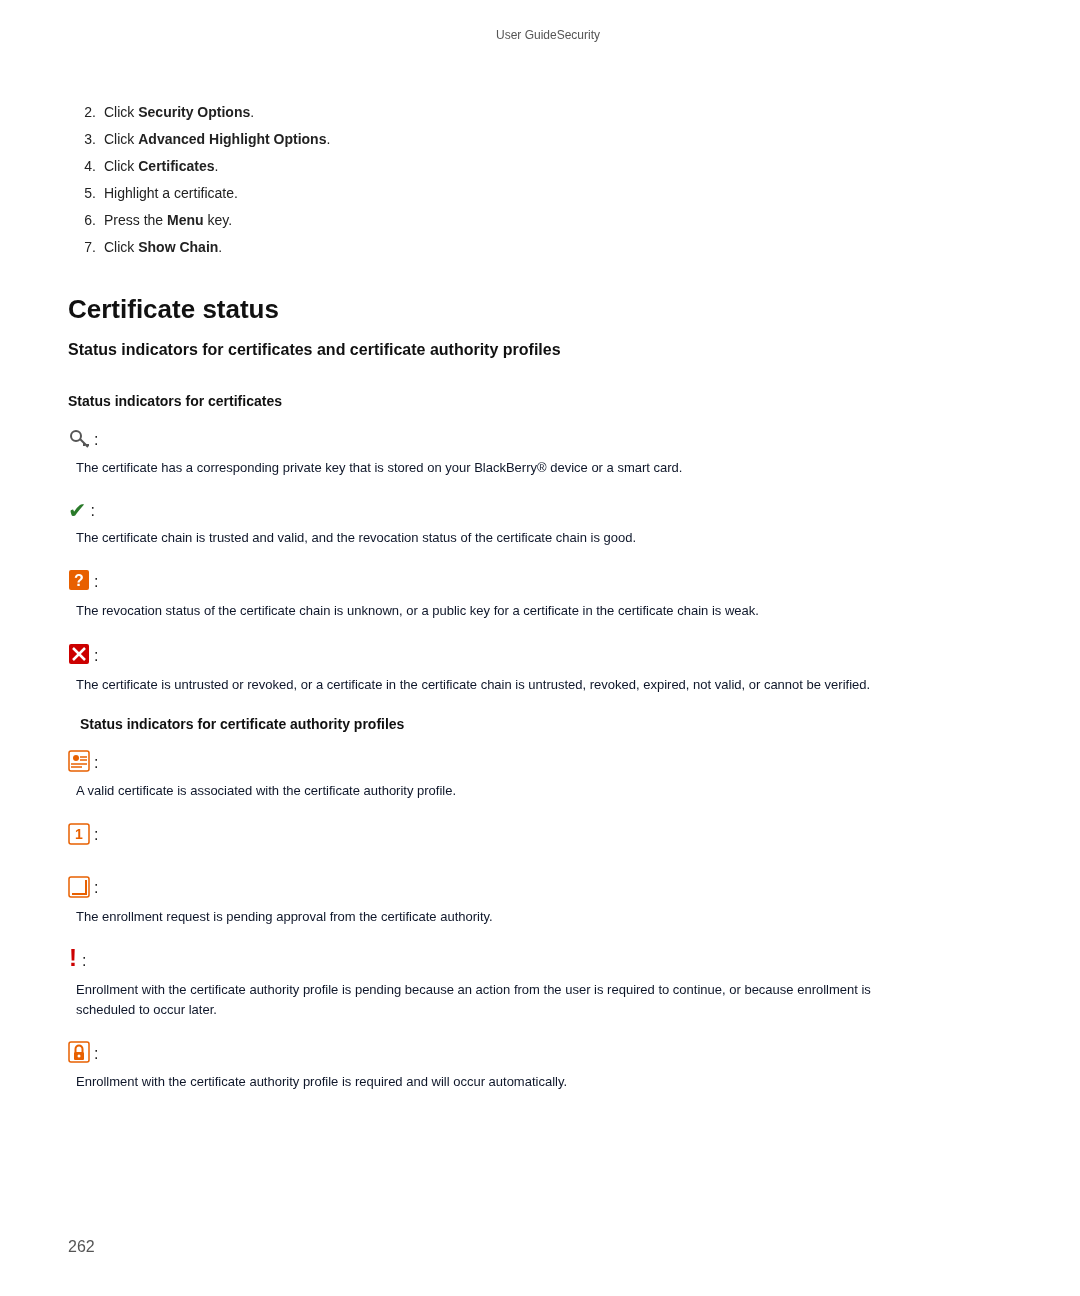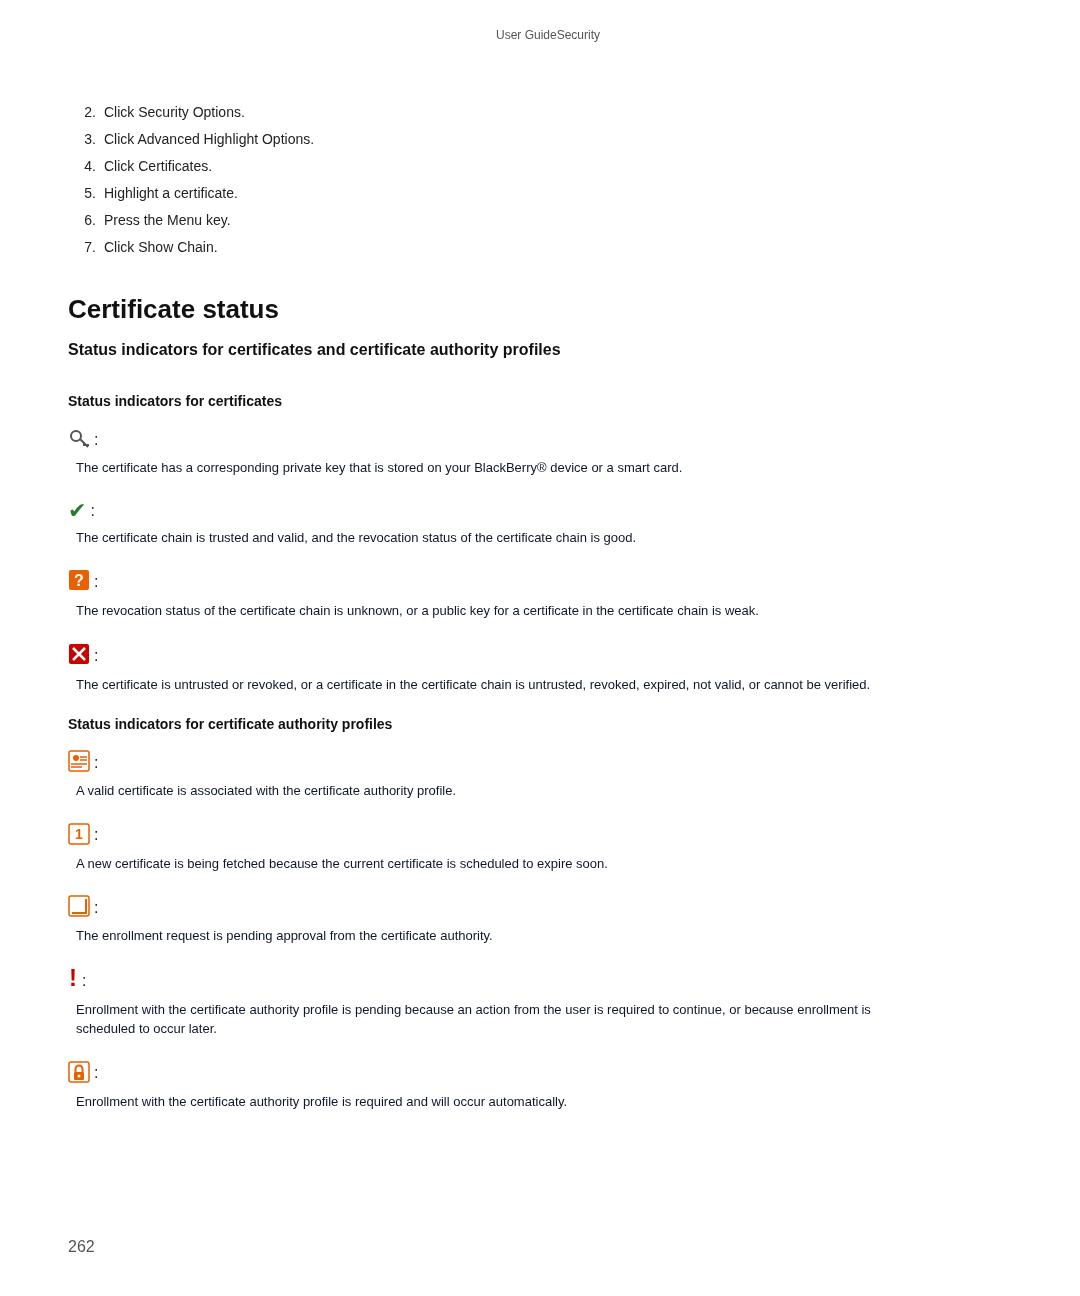--- a/index.html
+++ b/index.html
@@ -31,21 +31,21 @@
       gap: 8px;
       margin-bottom: 6px;
       font-size: 14px;
       line-height: 1.5;
     }
     .steps-list li .step-num {
       min-width: 28px;
       text-align: right;
     }
     .steps-list li .step-text b {
-      font-weight: normal;
+      font-weight: bold;
     }
     .section-title {
       font-size: 26px;
       font-weight: bold;
       margin-bottom: 16px;
       color: #111;
     }
     .subsection-title {
       font-size: 16px;
       font-weight: bold;
@@ -192,21 +192,21 @@
               <rect x="1" y="1" width="20" height="20" rx="2" fill="#cc0000"></rect>
               <line x1="5" y1="5" x2="17" y2="17" stroke="white" stroke-width="2.5"></line>
               <line x1="17" y1="5" x2="5" y2="17" stroke="white" stroke-width="2.5"></line>
             </svg></span>
           <span class="status-colon">:</span>
         </div>
         <p class="status-desc">The certificate is untrusted or revoked, or a certificate in the certificate chain is untrusted, revoked, expired, not valid, or cannot be verified.</p>
       </div>
     </div>
 
-  <h3 class="sub-subsection-title" style="margin-top:10px;">Status indicators for certificate authority profiles</h3>
+  <h3 class="sub-subsection-title" style="margin-top:10px;margin-left:12px;">Status indicators for certificate authority profiles</h3>
 
   <div id="ca-indicators-container">
       <div class="status-item">
         <div class="status-icon-row">
           <span class="status-icon"><svg width="22" height="22" viewBox="0 0 22 22" xmlns="http://www.w3.org/2000/svg">
               <rect x="1" y="1" width="20" height="20" rx="2" fill="#fff" stroke="#e86000" stroke-width="1.5"></rect>
               <circle cx="8" cy="8" r="3" fill="#e86000"></circle>
               <line x1="12" y1="7" x2="19" y2="7" stroke="#e86000" stroke-width="1.5"></line>
               <line x1="12" y1="10" x2="19" y2="10" stroke="#e86000" stroke-width="1.5"></line>
               <line x1="3" y1="14" x2="19" y2="14" stroke="#e86000" stroke-width="1.5"></line>
@@ -217,21 +217,20 @@
         <p class="status-desc">A valid certificate is associated with the certificate authority profile.</p>
       </div>
       <div class="status-item">
         <div class="status-icon-row">
           <span class="status-icon"><svg width="22" height="22" viewBox="0 0 22 22" xmlns="http://www.w3.org/2000/svg">
               <rect x="1" y="1" width="20" height="20" rx="2" fill="#fff" stroke="#e86000" stroke-width="1.5"></rect>
               <text x="11" y="16" text-anchor="middle" fill="#e86000" font-size="14" font-weight="bold" font-family="Arial">1</text>
             </svg></span>
           <span class="status-colon">:</span>
         </div>
-        <p class="status-desc">A new certificate is being fetched because the current certificate is scheduled to expire soon.</p>
       </div>
       <div class="status-item">
         <div class="status-icon-row">
           <span class="status-icon"><svg width="22" height="22" viewBox="0 0 22 22" xmlns="http://www.w3.org/2000/svg">
               <rect x="1" y="1" width="20" height="20" rx="2" fill="#fff" stroke="#e86000" stroke-width="1.5"></rect>
               <polyline points="18,4 18,18 4,18" fill="none" stroke="#e86000" stroke-width="2"></polyline>
             </svg></span>
           <span class="status-colon">:</span>
         </div>
         <p class="status-desc">The enrollment request is pending approval from the certificate authority.</p>

